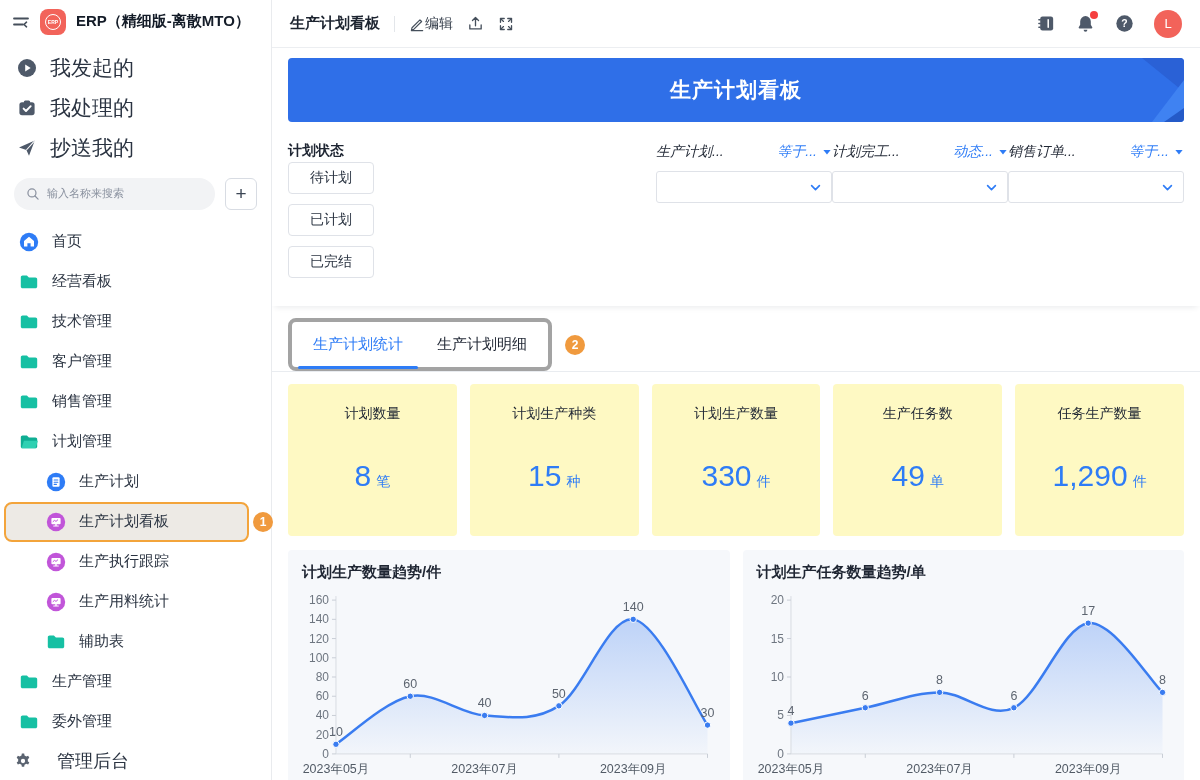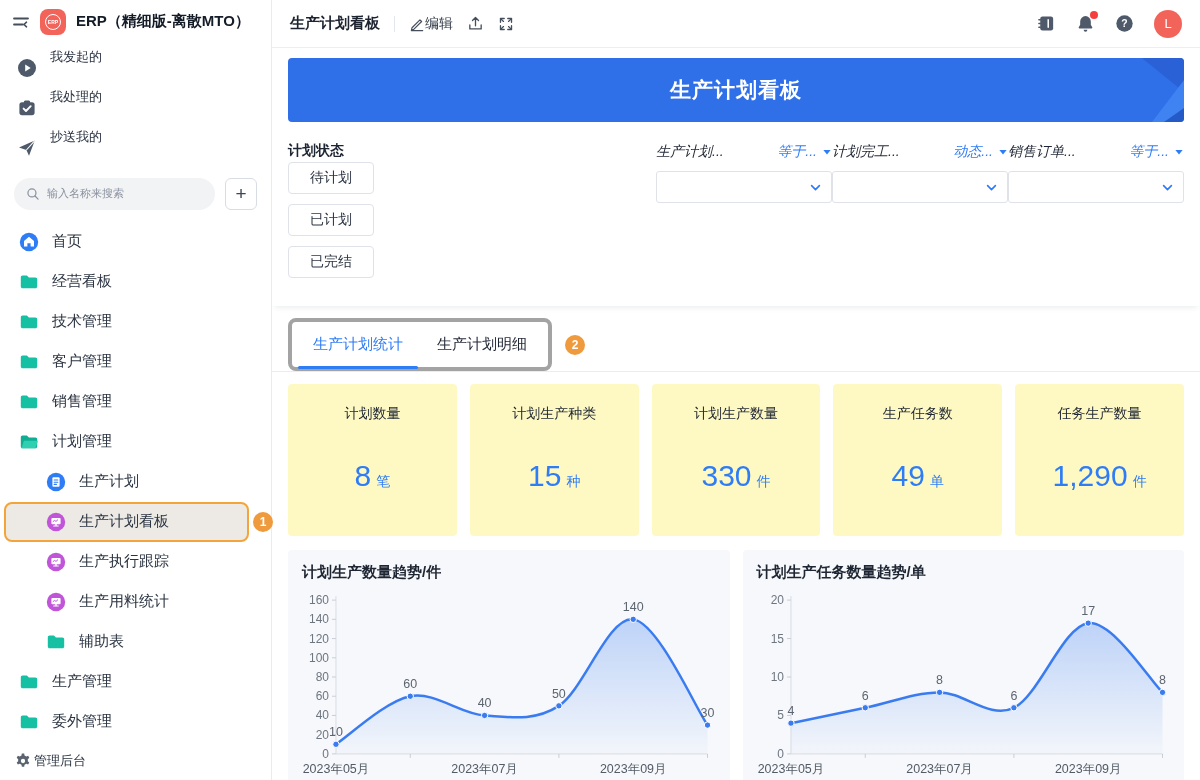--- a/index.html
+++ b/index.html
@@ -9,38 +9,38 @@
   
   .sidebar{width:272px;min-width:272px;background:#fff;border-right:1px solid #e9ebee;
     display:flex;flex-direction:column;position:relative;z-index:5;}
   .brand{height:48px;display:flex;align-items:center;gap:10px;padding:0 12px;}
   .logo{width:26px;height:26px;border-radius:8px;background:#f2635a;display:flex;
     align-items:center;justify-content:center;flex:none;}
   .logo-ring{width:16px;height:16px;border:1.5px solid #fff;border-radius:50%;
     color:#fff;font-size:5px;font-weight:bold;display:flex;align-items:center;justify-content:center;}
   .brand-title{font-size:15px;font-weight:bold;color:#141c28;white-space:nowrap;}
   .quick{padding:4px 0 2px;}
-  .quick-item{height:40px;display:flex;gap:13px;padding:0 17px;
-    font-size:13px;color:#2b3442;cursor:pointer;}
+  .quick-item{height:40px;display:flex;align-items:center;gap:13px;padding:0 17px;
+    font-size:21px;color:#2b3442;cursor:pointer;}
   .search-row{display:flex;gap:10px;padding:8px 14px 6px;align-items:center;}
   .search-box{flex:1;height:32px;background:#f2f3f5;border-radius:16px;display:flex;
     align-items:center;gap:7px;padding:0 12px;color:#8a919f;font-size:11px;cursor:text;}
   .add-btn{width:32px;height:32px;border:1px solid #d8dce3;border-radius:6px;background:#fff;
     font-size:19px;color:#3c4654;display:flex;align-items:center;justify-content:center;cursor:pointer;}
   .nav{flex:none;padding:6px 0 0;}
   .nav-item{height:40px;display:flex;align-items:center;gap:13px;padding:0 13px;
     margin:0 22px 0 4px;font-size:15px;color:#2b3442;border:2px solid transparent;
     border-radius:8px;position:relative;cursor:pointer;white-space:nowrap;}
   .nav-item.indent{padding-left:40px;}
   .nav-item.active{background:#edeae5;border-color:#f3a43b;}
   .num-badge{width:20px;height:20px;border-radius:50%;background:#f09a3e;color:#fff;
     font-size:12px;font-weight:bold;display:flex;align-items:center;justify-content:center;flex:none;}
   .nav-item .num-badge{position:absolute;right:-26px;top:50%;transform:translateY(-50%);}
-  .sidebar-footer{margin-top:auto;height:42px;display:flex;align-items:center;gap:2px;
-    padding:0 14px;font-size:13px;color:#2b3442;cursor:pointer;}
+  .sidebar-footer{margin-top:auto;height:42px;display:flex;align-items:center;gap:25px;
+    padding:0 14px;font-size:18px;color:#2b3442;cursor:pointer;}
   .ic{display:inline-flex;align-items:center;justify-content:center;flex:none;}
   
   .main{flex:1;display:flex;flex-direction:column;min-width:0;}
   .topbar{height:48px;border-bottom:1px solid #eceef1;background:#fff;display:flex;
     align-items:center;gap:14px;padding:0 18px;}
   .topbar-title{font-size:15px;font-weight:bold;}
   .vdiv{width:1px;height:16px;background:#e3e6ea;}
   .edit-btn{display:flex;align-items:center;font-size:14px;color:#333c49;cursor:pointer;}
   .tb-ic{cursor:pointer;display:inline-flex;}
   .topbar-right{margin-left:auto;display:flex;align-items:center;gap:20px;}

